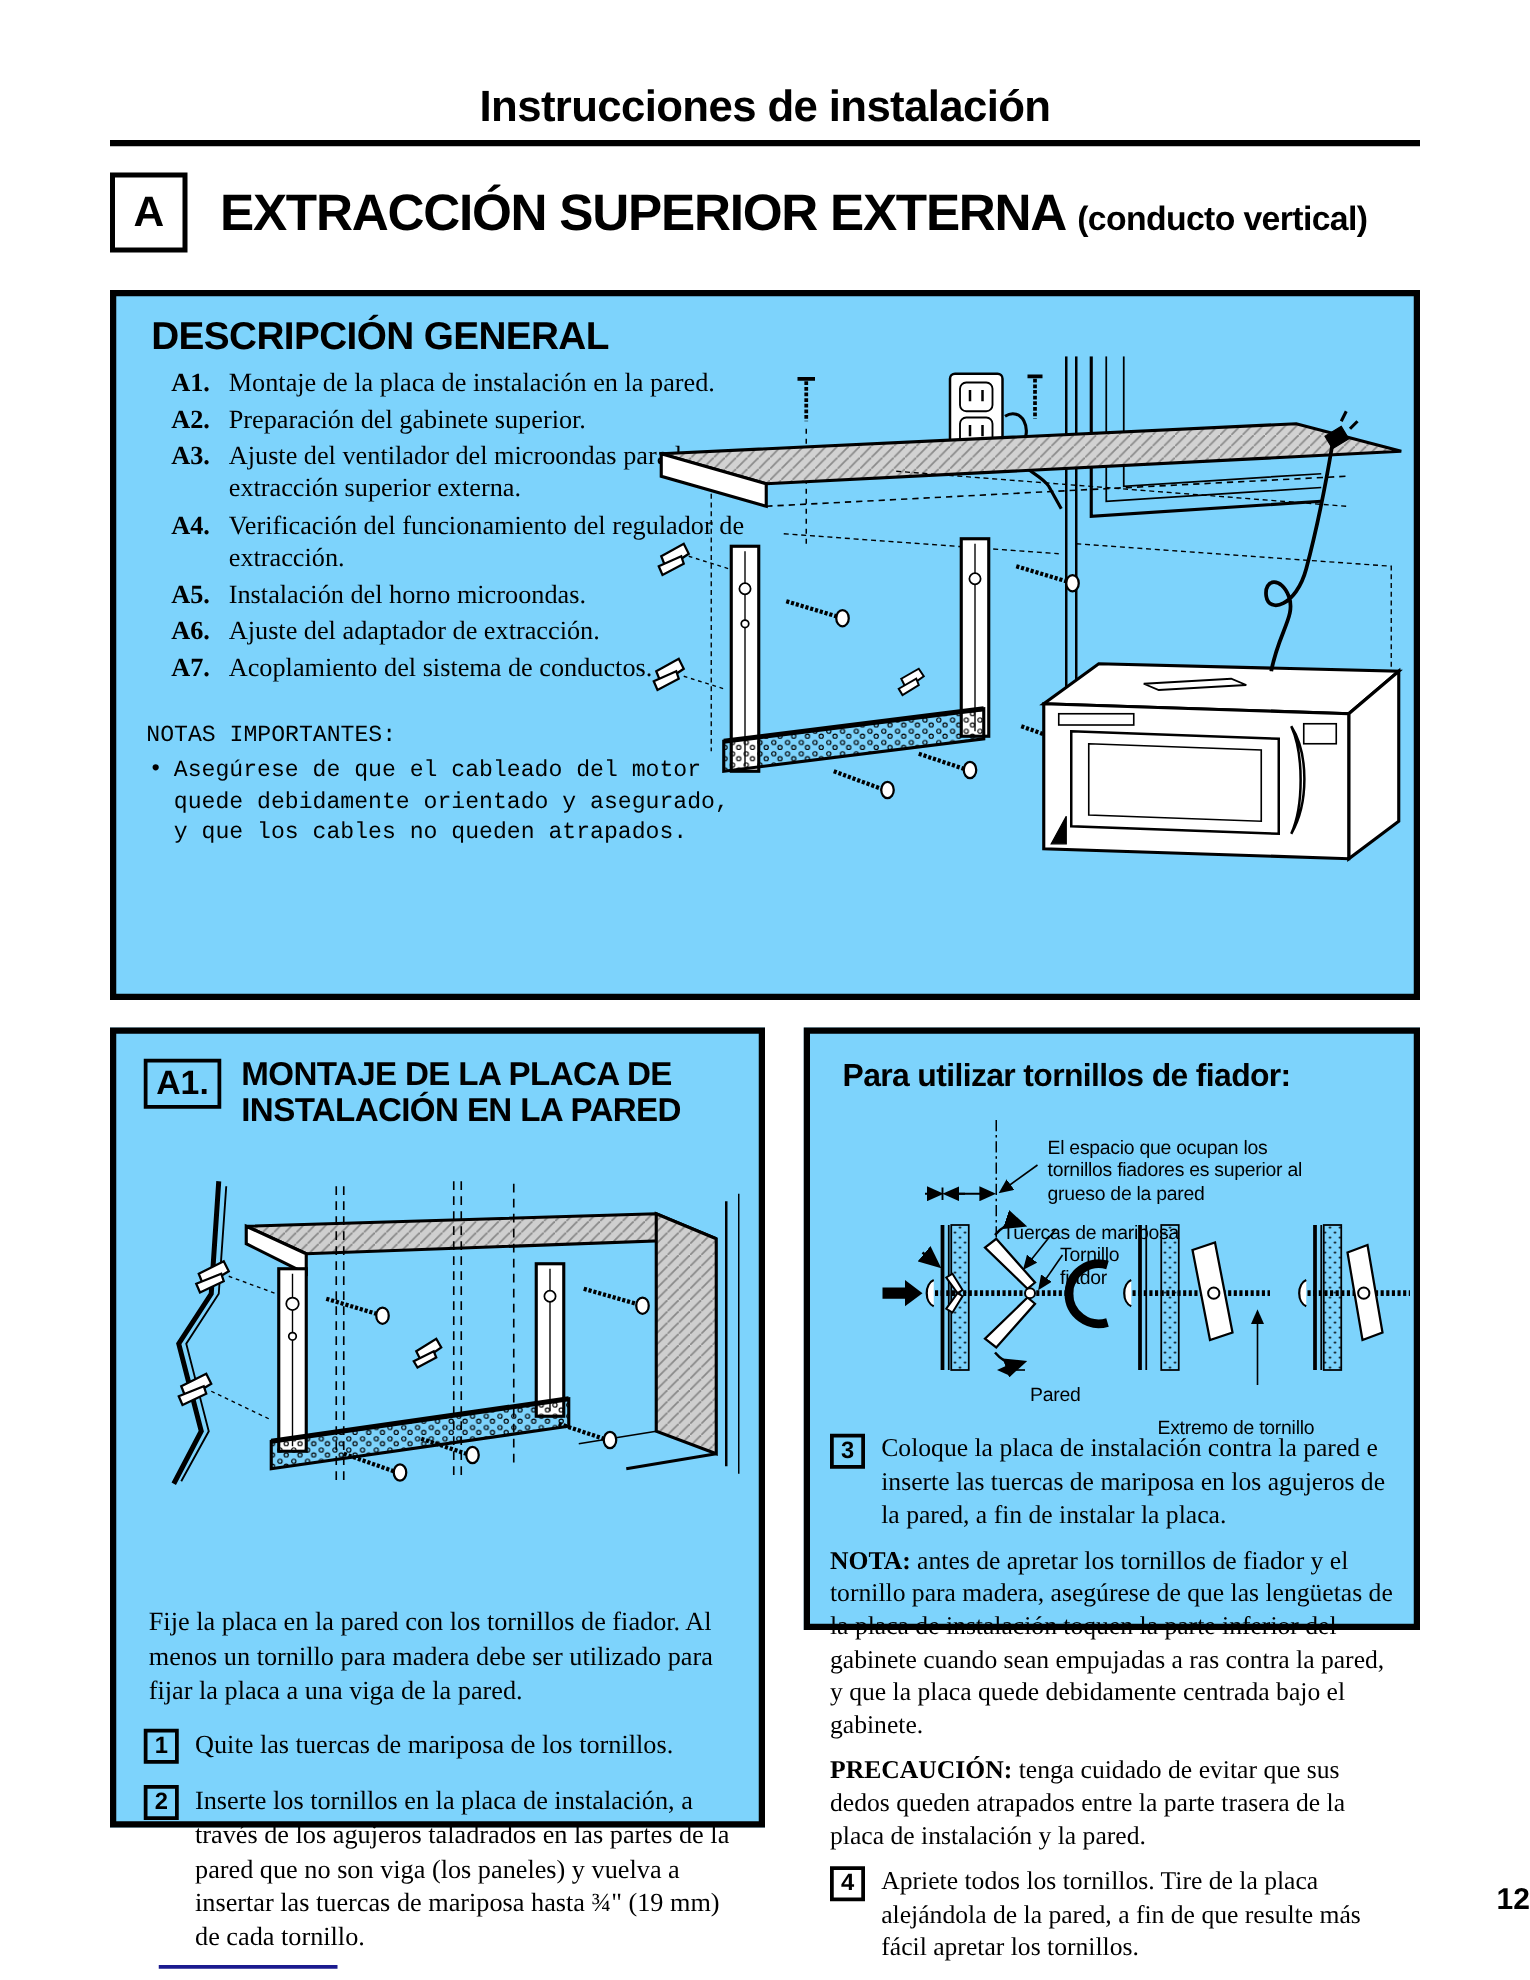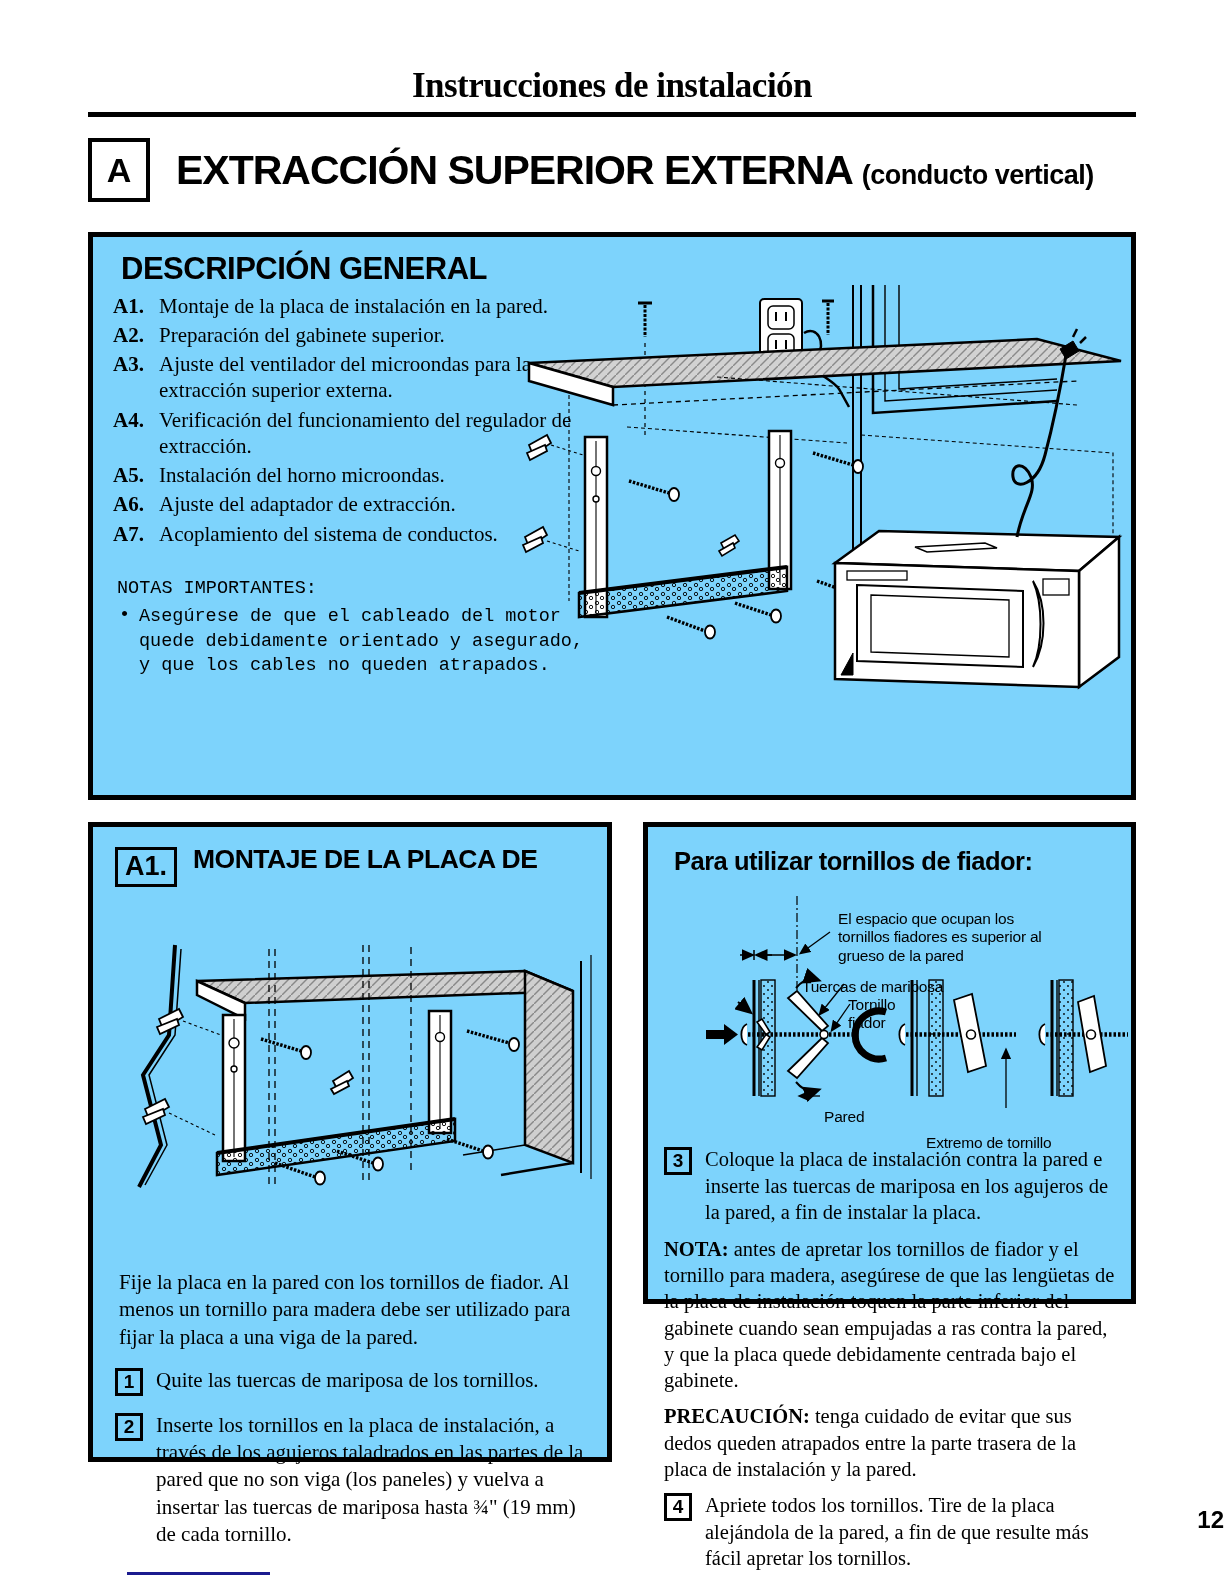--- a/index.html
+++ b/index.html
@@ -6,21 +6,21 @@
   html,body { background:#ffffff; }
   body {
     width:1224px; height:1584px; position:relative;
     font-family:"Liberation Serif", serif; color:#000;
     overflow:hidden;
   }
 
   
   .page-title {
     position:absolute; top:66px; left:0; width:100%;
-    text-align:center; font-family:Liberation Serif, serif;
+    text-align:center; font-family:Liberation Sans, sans-serif;
     font-weight:700; font-size:35px; letter-spacing:-0.5px;
   }
   .title-rule {
     position:absolute; top:112px; left:88px; width:1048px; height:5px;
     background:#000;
   }
   .section-head { position:absolute; top:138px; left:88px; width:1048px; display:flex; align-items:center; }
   .a-badge {
     width:62px; height:64px; border:4px solid #000; display:flex;
     align-items:center; justify-content:center;
@@ -37,21 +37,21 @@
   .box { position:absolute; border:5px solid #000; background:#7dd3fc; }
   #overview-box { left:88px; top:232px; width:1048px; height:568px; }
   #a1-box      { left:88px; top:822px; width:524px; height:640px; }
   #fiador-box  { left:643px; top:822px; width:493px; height:482px; }
 
   
   .ov-heading {
     margin:16px 0 4px 28px; font-family:"Liberation Sans", sans-serif;
     font-weight:700; font-size:31px; line-height:1.02; letter-spacing:-0.5px;
   }
-  .num-list { margin:8px 0 0 20px; width:468px; list-style:none; }
+  .num-list { margin:8px 0 0 44px; width:468px; list-style:none; }
   .num-list li { padding-left:46px; font-size:21px; line-height:1.25; margin-bottom:3px; }
   .num-list .lbl { display:inline-block; width:46px; margin-left:-46px; font-weight:700; }
   .notes { margin:30px 0 0 24px; width:486px; font-family:"Liberation Mono", monospace; font-size:18.5px; line-height:1.32; }
   .notes-heading { margin-bottom:4px; }
   .note-item { position:relative; padding-left:22px; margin-bottom:10px; }
   .note-item::before { content:"\2022"; position:absolute; left:2px; top:-1px; }
 
   .illu { position:absolute; pointer-events:none; }
   #overview-illu { left:424px; top:48px; width:610px; height:410px; }
   #a1-illu { left:18px; top:96px; width:492px; height:276px; }
@@ -249,20 +249,21 @@
       </g>
     </svg>
   </div>
 </div>
 
 <div id="a1-box" class="box">
   <div class="a1-head">
     <div class="a1-badge">A1.</div>
     <div class="a1-title">
       <div>MONTAJE DE LA PLACA DE</div>
+      <div class="l2">INSTALACIÓN EN LA PARED</div>
     </div>
   </div>
 
   <div id="a1-illu" class="illu">
     <svg width="492" height="276" viewBox="0 0 492 276">
       <defs>
         <pattern id="hatchB" patternUnits="userSpaceOnUse" width="9" height="9">
           <rect width="9" height="9" fill="#cfcfcf"></rect>
           <path d="M0,9 L9,0" stroke="#888" stroke-width="1.4"></path>
         </pattern>

